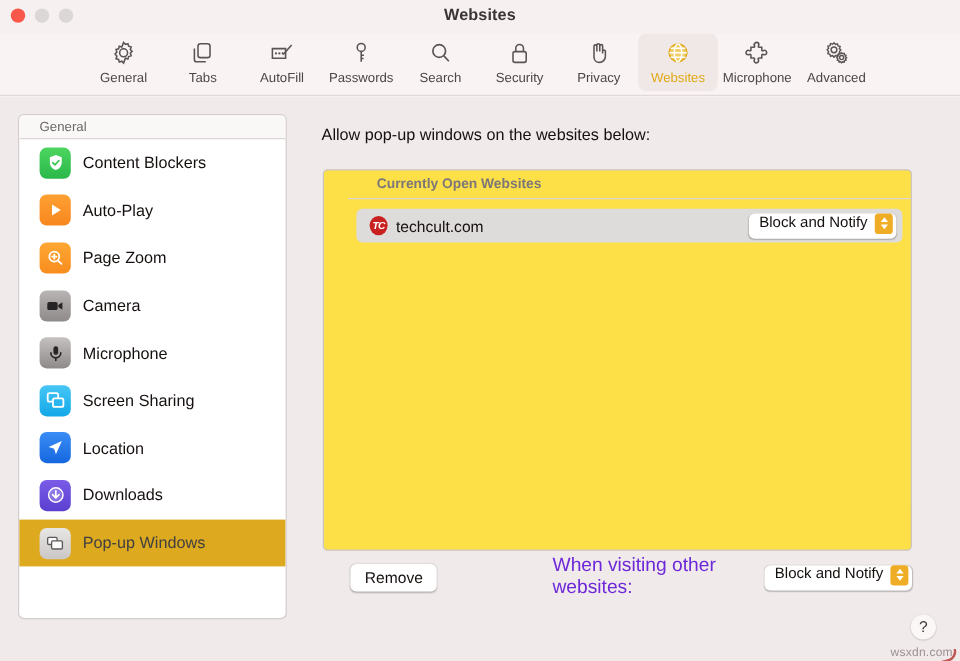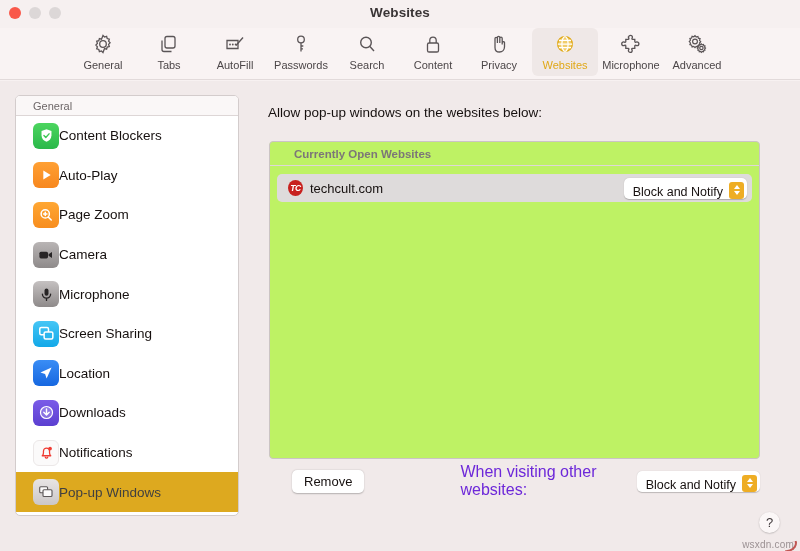--- a/index.html
+++ b/index.html
@@ -85,21 +85,21 @@
     background: #faf7f7;
     border-bottom: 1px solid #ddd6d6;
     display: flex; align-items: center;
     padding-left: 17px;
     font-size: 11px; color: #6d6768;
   }
   .side-item {
     height: 39.6px;
     display: flex; align-items: center;
     padding-left: 17px;
-    gap: 0;
+    gap: 10px;
     cursor: default;
   }
   .side-item.selected { background: #dda91f; }
   .side-item.selected .side-label { color: #404040; }
   .side-label { font-size: 13.5px; color: #16100f; }
   .app-icon {
     width: 26px; height: 26px;
     border-radius: 6px;
     display: flex; align-items: center; justify-content: center;
     flex: 0 0 auto;
@@ -113,24 +113,25 @@
   }
   #allow-label {
     position: absolute;
     left: 20px; top: 24px;
     font-size: 13.5px; color: #16100f;
   }
   #list-box {
     position: absolute;
     left: 21px; top: 60px;
     width: 491px; height: 318px;
-    background: #bef264;
+    background: #fde047;
     border: 1px solid #cbc4c4;
     border-radius: 4px;
     overflow: hidden;
+    padding-left: 20px;
   }
   #list-header {
     height: 24px;
     border-bottom: 1px solid #ded7d7;
     display: flex; align-items: center;
     padding-left: 24px;
     font-size: 11.5px; font-weight: bold; color: #7c7678;
   }
   .site-row {
     margin: 8px 7px 0 7px;
@@ -148,21 +149,21 @@
     flex: 0 0 auto;
   }
   .favicon span {
     font-size: 8.5px; font-weight: bold; color: #fff;
     font-style: italic; letter-spacing: -.5px;
   }
   .site-name { font-size: 13px; color: #16100f; flex: 1 1 auto; }
 
   
   .popup {
-    display: inline-flex; align-items: flex-end;
+    display: inline-flex; align-items: flex-start;
     background: #ffffff;
     border-radius: 5px;
     height: 21px;
     padding: 0 3px 0 9px;
     gap: 6px;
     box-shadow: 0 .5px 1px rgba(0,0,0,.22);
     cursor: default;
   }
   .popup-label { font-size: 12.5px; color: #16100f; white-space: nowrap; }
   .chev {
@@ -303,21 +304,21 @@
       <div class="tb-label">Search</div>
     </div>
 
     <div class="tb-item">
       <div class="tb-icon">
         <svg width="24" height="24" viewBox="0 0 24 24" fill="none" stroke="#5a5456" stroke-width="1.3">
           <rect x="6.5" y="11" width="11" height="9" rx="1.6"></rect>
           <path d="M8.8 11V8.3a3.2 3.2 0 0 1 6.4 0V11"></path>
         </svg>
       </div>
-      <div class="tb-label">Content</div>
+      <div class="tb-label">Security</div>
     </div>
 
     <div class="tb-item">
       <div class="tb-icon">
         <svg width="24" height="24" viewBox="0 0 24 24" fill="none" stroke="#5a5456" stroke-width="1.3">
           <path d="M8 12V6.6a1.2 1.2 0 0 1 2.4 0V11M10.4 11V5.6a1.2 1.2 0 0 1 2.4 0V11M12.8 11V6.4a1.2 1.2 0 0 1 2.4 0V12.5M15.2 12.5v-2a1.2 1.2 0 0 1 2.3 0v4.3c0 3-2.2 5.2-5 5.2s-4.5-2-4.5-4.6V12"></path>
         </svg>
       </div>
       <div class="tb-label">Privacy</div>
     </div>
@@ -434,30 +435,20 @@
         <div class="app-icon" style="background:linear-gradient(#7a5ce8,#5b3fd0);">
           <svg width="19" height="19" viewBox="0 0 24 24" fill="none">
             <circle cx="12" cy="12" r="7.6" fill="#fff" opacity=".22"></circle>
             <circle cx="12" cy="12" r="7.6" stroke="#fff" stroke-width="1.5" fill="none"></circle>
             <path d="M12 7.6v7.2M8.6 11.6L12 15.1l3.4-3.5" stroke="#fff" stroke-width="1.8" stroke-linecap="round" stroke-linejoin="round" fill="none"></path>
           </svg>
         </div>
         <div class="side-label">Downloads</div>
       </div>
 
-      <div class="side-item">
-        <div class="app-icon" style="background:#fbfafa;border:1px solid #ece8e8;">
-          <svg width="17" height="17" viewBox="0 0 24 24" fill="none" stroke="#ef3b33" stroke-width="1.8">
-            <path d="M6 16.6h12c-1.4-1.2-1.7-2.4-1.7-4.3V10a4.3 4.3 0 1 0-8.6 0v2.3c0 1.9-.3 3.1-1.7 4.3z" stroke-linejoin="round"></path>
-            <path d="M10.3 18.6a1.8 1.8 0 0 0 3.4 0" stroke-linecap="round"></path>
-            <circle cx="17" cy="6.5" r="2.6" fill="#ef3b33" stroke="none"></circle>
-          </svg>
-        </div>
-        <div class="side-label">Notifications</div>
-      </div>
 
       <div class="side-item selected">
         <div class="app-icon" style="background:linear-gradient(#e8e5e5,#cbc7c7);">
           <svg width="18" height="18" viewBox="0 0 24 24" fill="none" stroke="#5d5859" stroke-width="1.5">
             <rect x="3.6" y="5" width="10.5" height="8" rx="1.4" fill="#fbfafa"></rect>
             <rect x="8" y="9" width="12" height="9" rx="1.4" fill="#fbfafa"></rect>
           </svg>
         </div>
         <div class="side-label">Pop-up Windows</div>
       </div>

